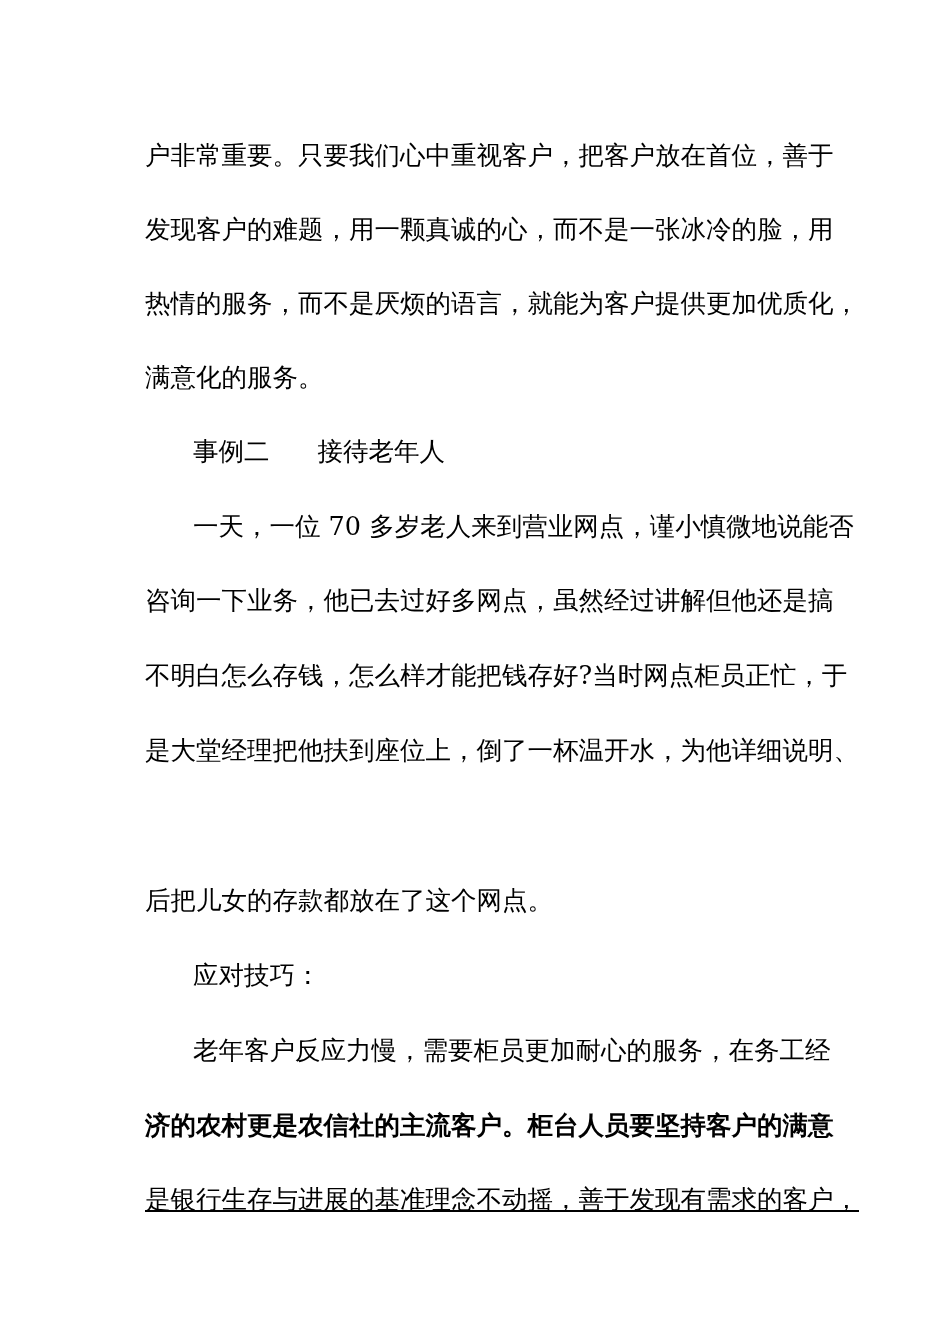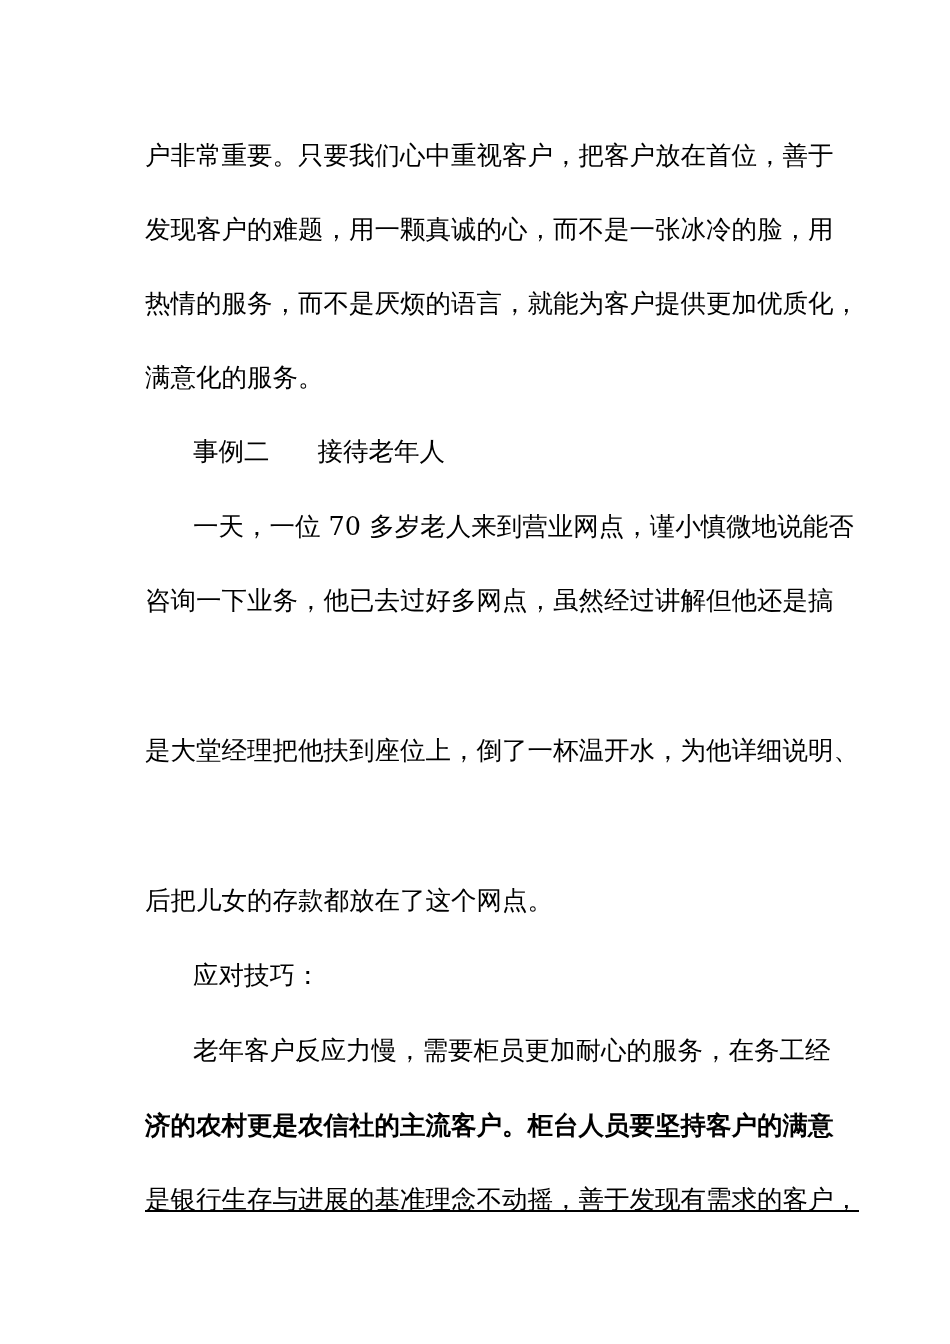--- a/index.html
+++ b/index.html
@@ -45,20 +45,21 @@
   <div class="line" style="top:213px;">发现客户的难题，用一颗真诚的心，而不是一张冰冷的脸，用</div>
   <div class="line" style="top:287px;">热情的服务，而不是厌烦的语言，就能为客户提供更加优质化，</div>
   <div class="line" style="top:361px;">满意化的服务。</div>
 
   <div class="line indent" style="top:435px;">
     <span>事例二</span><span class="heading-gap"></span><span>接待老年人</span>
   </div>
 
   <div class="line indent" style="top:510px;">一天，一位 70 多岁老人来到营业网点，谨小慎微地说能否</div>
   <div class="line" style="top:584px;">咨询一下业务，他已去过好多网点，虽然经过讲解但他还是搞</div>
+  <div class="line" style="top:659px;">不明白怎么存钱，怎么样才能把钱存好?当时网点柜员正忙，于</div>
   <div class="line" style="top:734px;">是大堂经理把他扶到座位上，倒了一杯温开水，为他详细说明、</div>
   <div class="line" style="top:884px;">后把儿女的存款都放在了这个网点。</div>
 
   <div class="line indent" style="top:959px;">应对技巧：</div>
 
   <div class="line indent" style="top:1034px;">老年客户反应力慢，需要柜员更加耐心的服务，在务工经</div>
   <div class="line" style="top:1109px;font-weight:bold;">济的农村更是农信社的主流客户。柜台人员要坚持客户的满意</div>
   <div class="line" style="top:1183px;text-decoration:underline;">是银行生存与进展的基准理念不动摇，善于发现有需求的客户，</div>
 
 </div>

